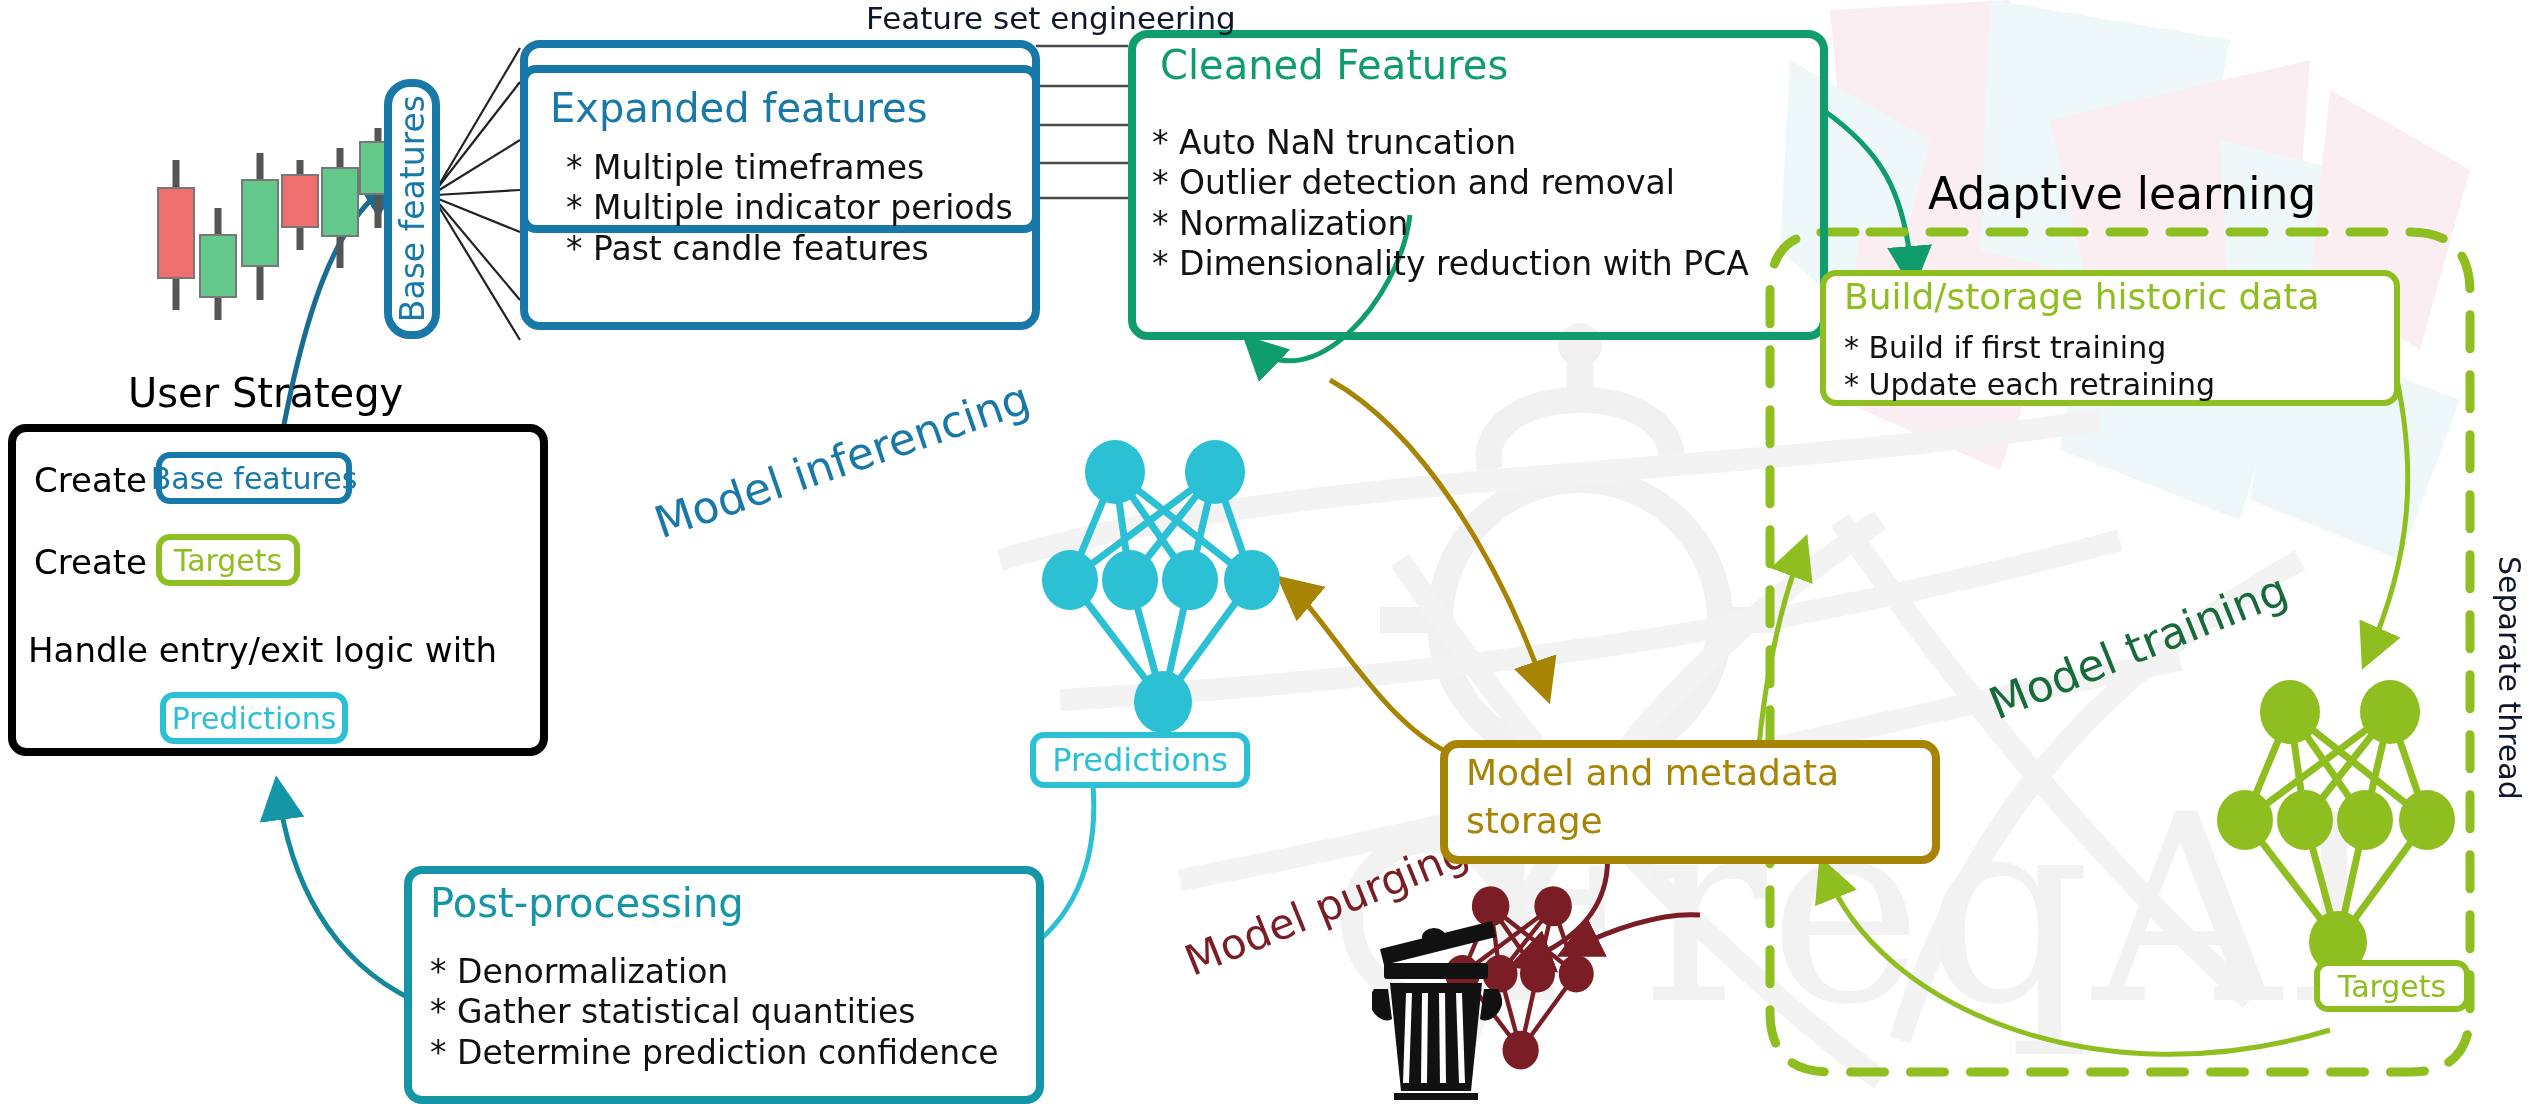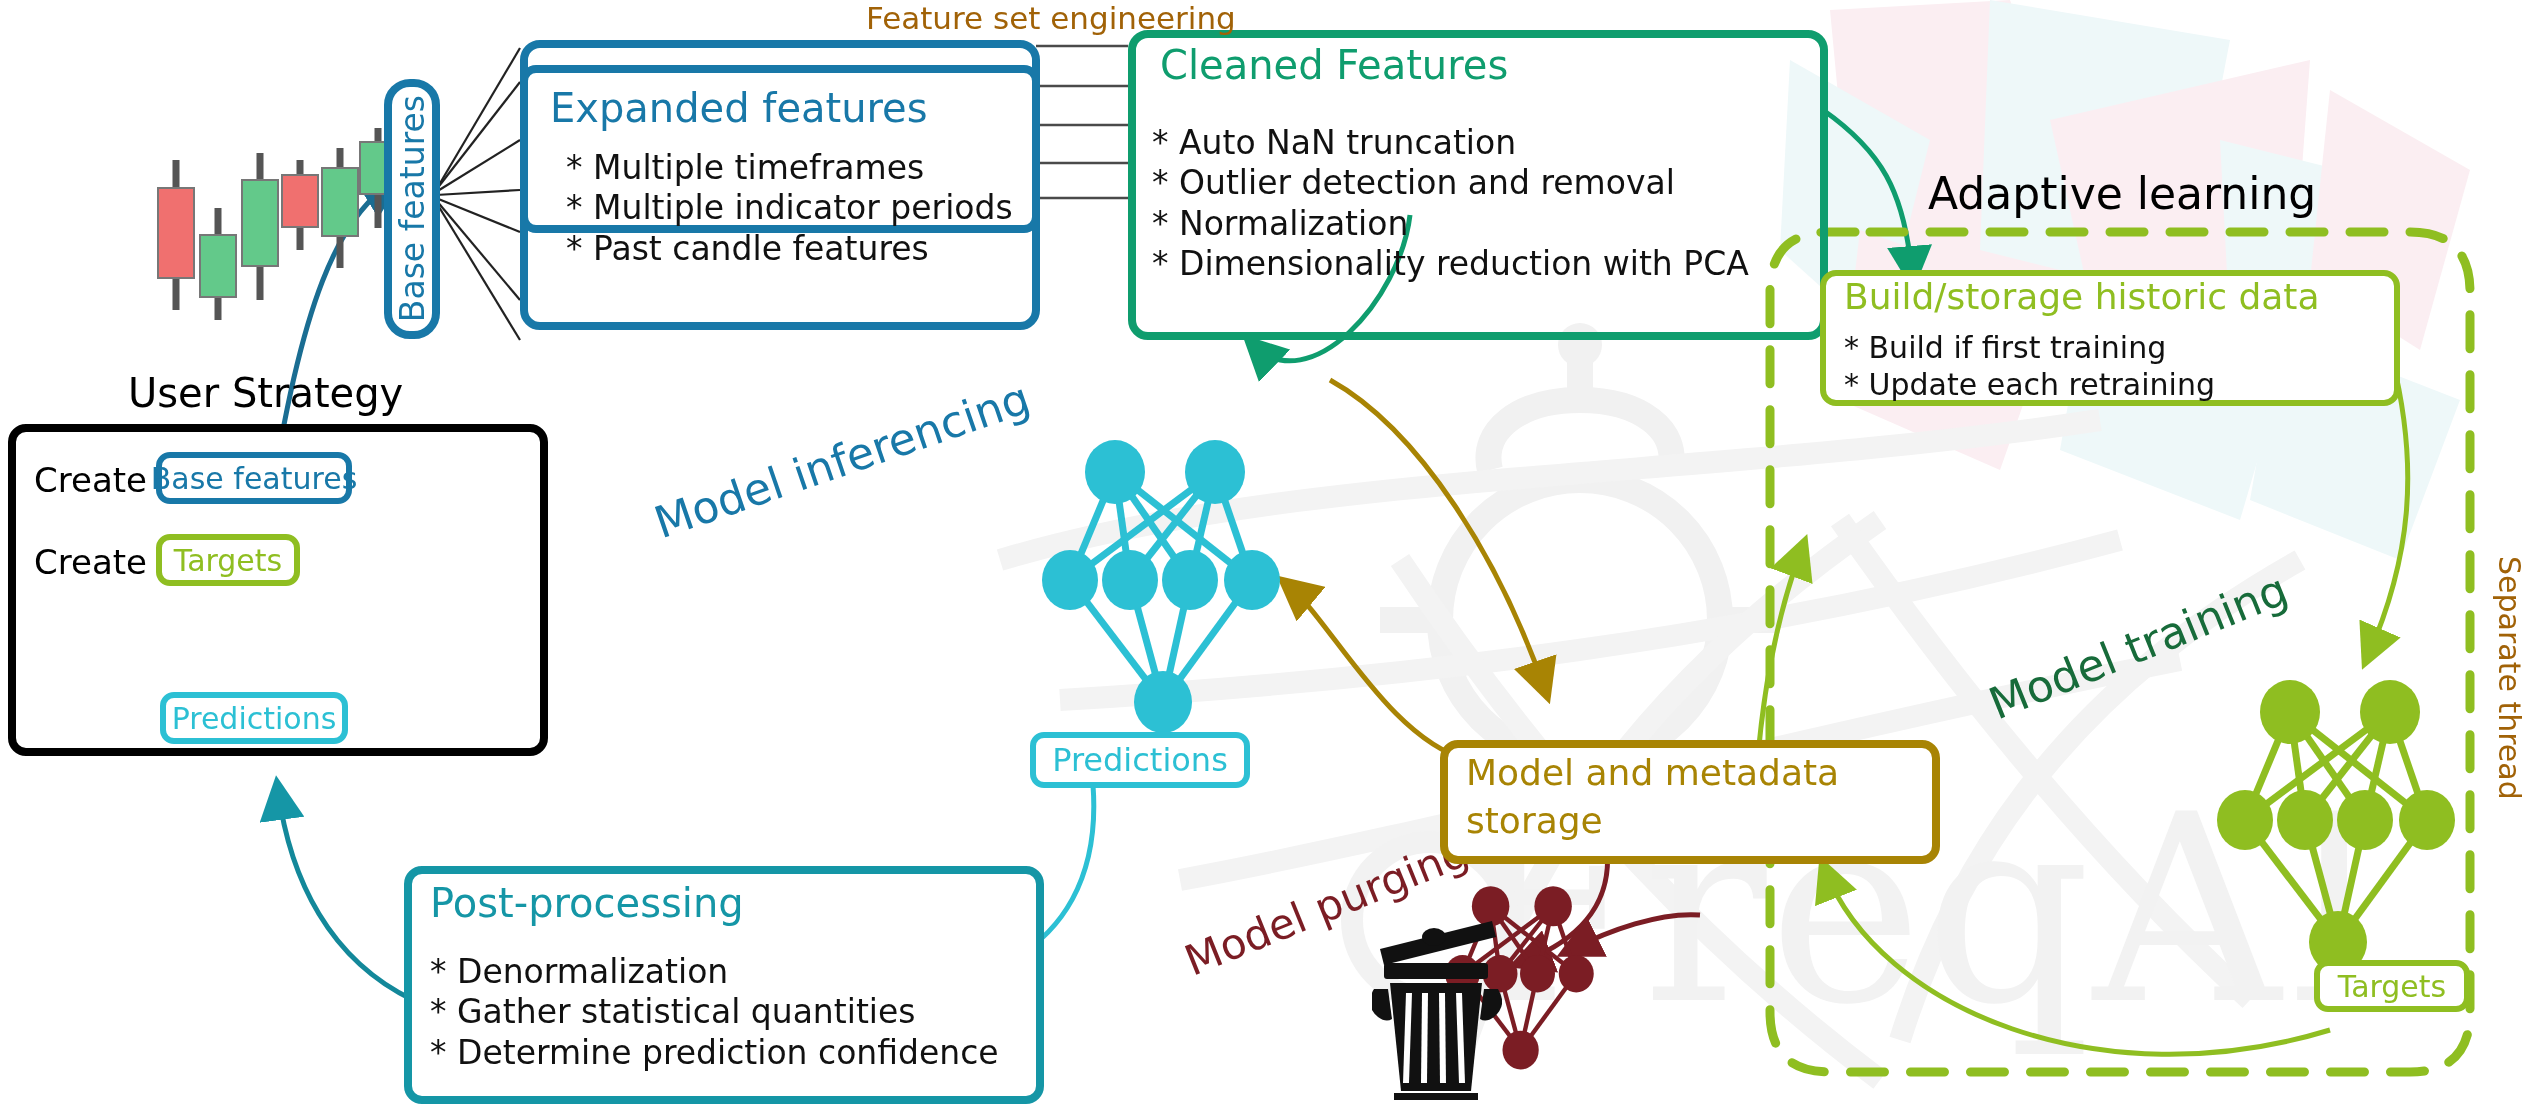--- a/index.html
+++ b/index.html
@@ -30,21 +30,21 @@
   .rot-vert-dn{writing-mode:vertical-rl;}
 
   
   .c-blue{color:#1878a8;}      .b-blue{border-color:#1878a8;margin-top:25px;}
   .c-green{color:#0f9d6e;}     .b-green{border-color:#0f9d6e;}
   .c-teal{color:#1596a6;}
   .c-olive{color:#8fbe21;}
   .c-gold{color:#a88404;}
   .c-dgreen{color:#176b3a;}
   .c-maroon{color:#7b1d24;}
-  .c-grey{color:#a16207;}
+  .c-grey{color:#0f172a;}
   .c-black{color:#000;}
 </style>
 </head>
 <body>
 
 <div id="stage">
 
   <svg class="layer" viewBox="0 0 2539 1104" width="2539" height="1104">
 
     <g opacity="1">
@@ -340,20 +340,21 @@
   <div class="lbl c-black" style="left:34px;top:460px;font-size:34px;">Create</div>
   <div class="pill" style="left:156px;top:452px;width:196px;height:52px;border:6px solid #1878a8;color:#1878a8;font-size:30px;">
     <span>Base features</span>
   </div>
 
   <div class="lbl c-black" style="left:34px;top:542px;font-size:34px;">Create</div>
   <div class="pill" style="left:156px;top:534px;width:144px;height:52px;border:6px solid #8fbe21;color:#8fbe21;font-size:30px;">
     <span>Targets</span>
   </div>
 
+  <div class="lbl c-black" style="left:28px;top:630px;font-size:34px;">Handle entry/exit logic with</div>
   <div class="pill" style="left:160px;top:692px;width:188px;height:52px;border:6px solid #2cc0d4;color:#2cc0d4;font-size:30px;">
     <span>Predictions</span>
   </div>
 
   <div class="lbl c-blue" style="left:648px;top:500px;font-size:44px;transform:rotate(-19deg);transform-origin:left top;">
     <span>Model inferencing</span>
   </div>
 
   <div class="pill" style="left:1030px;top:732px;width:220px;height:56px;border:6px solid #2cc0d4;color:#2cc0d4;font-size:32px;">
     <span>Predictions</span>

